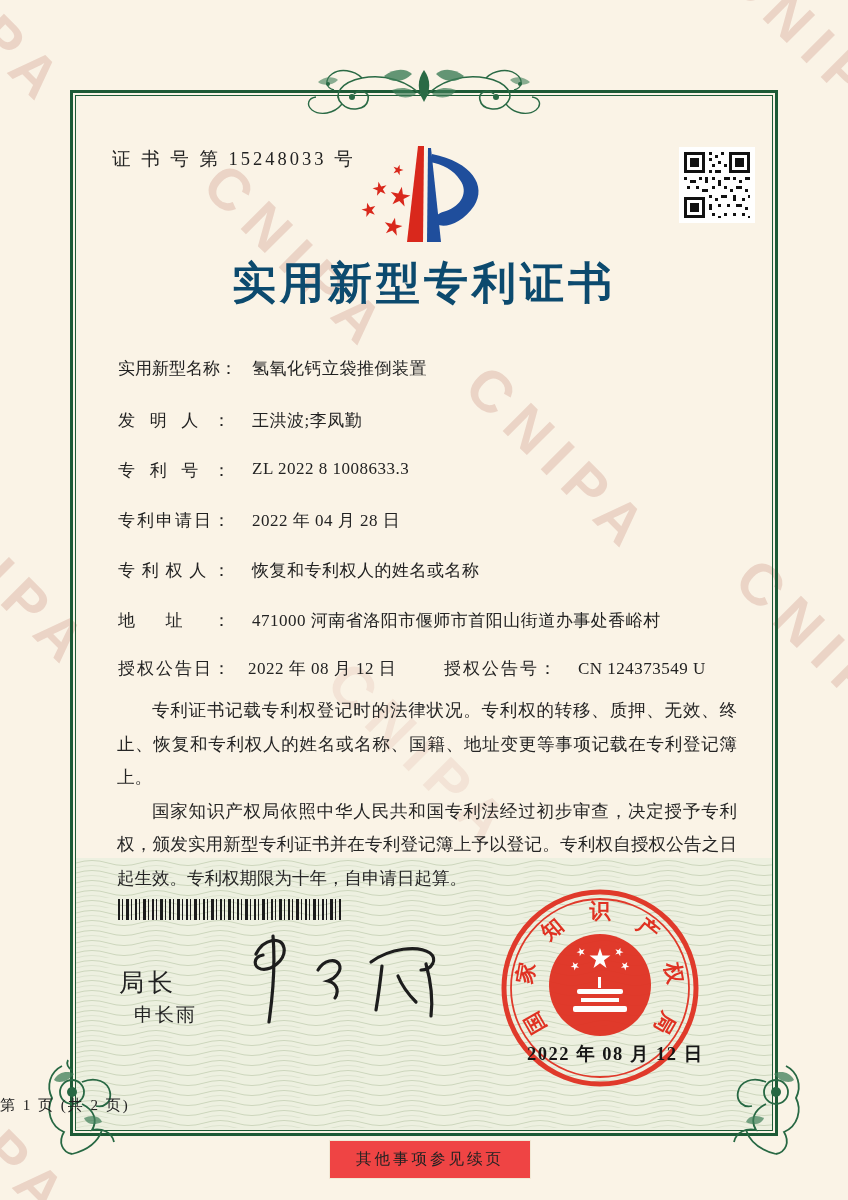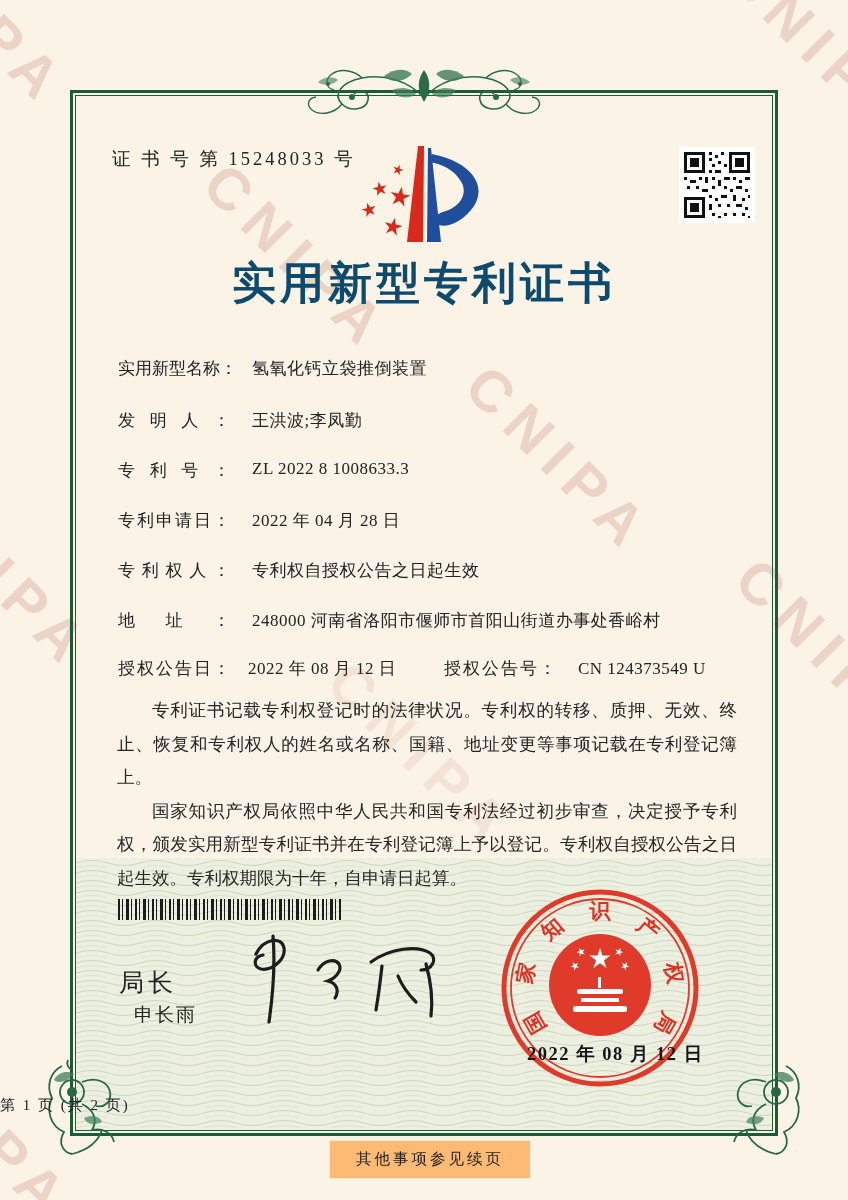--- a/index.html
+++ b/index.html
@@ -62,21 +62,21 @@
   .sealchar{
     position:absolute;font-size:21px;font-weight:700;color:#e03122;z-index:5;
     font-family:"DejaVu Sans","Liberation Sans",sans-serif;
   }
   .sealdate{
     position:absolute;left:527px;top:1041px;z-index:6;
     font-size:18.5px;font-weight:600;letter-spacing:1.5px;color:#161616;
   }
   .pageno{position:absolute;left:0;right:40px;top:1096px;text-align:left;font-size:15px;letter-spacing:2px;z-index:4}
   .cont{
-    position:absolute;left:330px;top:1141px;z-index:4;background:#fdba74;
+    position:absolute;left:330px;top:1141px;z-index:4;background:#ef4444;
     padding:8px 26px;font-size:15.5px;letter-spacing:3px;box-shadow:0 0 0 1px #f1e8d5;
   }
 </style>
 </head>
 <body>
 
 <div class="wm" style="left:-85px;top:-95px">CNIPA</div>
 <div class="wm" style="left:760px;top:-60px">CNIPA</div>
 <div class="wm" style="left:238px;top:150px">CNIPA</div>
 <div class="wm" style="left:500px;top:352px">CNIPA</div>
@@ -241,24 +241,24 @@
 <div class="frow" style="top:409px">
   <span class="flabel">发明人：</span><span class="fvalue">王洪波;李凤勤</span>
 </div>
 <div class="frow" style="top:459px">
   <span class="flabel">专利号：</span><span class="fvalue">ZL 2022 8 1008633.3</span>
 </div>
 <div class="frow" style="top:509px">
   <span class="flabel">专利申请日：</span><span class="fvalue">2022 年 04 月 28 日</span>
 </div>
 <div class="frow" style="top:559px">
-  <span class="flabel">专利权人：</span><span class="fvalue">专利权自授权公告之日起生效</span>
+  <span class="flabel">专利权人：</span><span class="fvalue">恢复和专利权人的姓名或名称</span>
 </div>
 <div class="frow" style="top:609px">
-  <span class="flabel">地址：</span><span class="fvalue">248000 河南省洛阳市偃师市首阳山街道办事处香峪村</span>
+  <span class="flabel">地址：</span><span class="fvalue">471000 河南省洛阳市偃师市首阳山街道办事处香峪村</span>
 </div>
 <div class="frow" style="top:657px">
   <span class="flabel">授权公告日：</span><span class="fvalue-fixed">2022 年 08 月 12 日</span><span class="flabel2">授权公告号：</span><span class="fvalue">CN 124373549 U</span>
 </div>
 
 <div class="paras">
   <p>专利证书记载专利权登记时的法律状况。专利权的转移、质押、无效、终止、恢复和专利权人的姓名或名称、国籍、地址变更等事项记载在专利登记簿上。</p>
   <p>国家知识产权局依照中华人民共和国专利法经过初步审查，决定授予专利权，颁发实用新型专利证书并在专利登记簿上予以登记。专利权自授权公告之日起生效。专利权期限为十年，自申请日起算。</p>
 </div>
 

